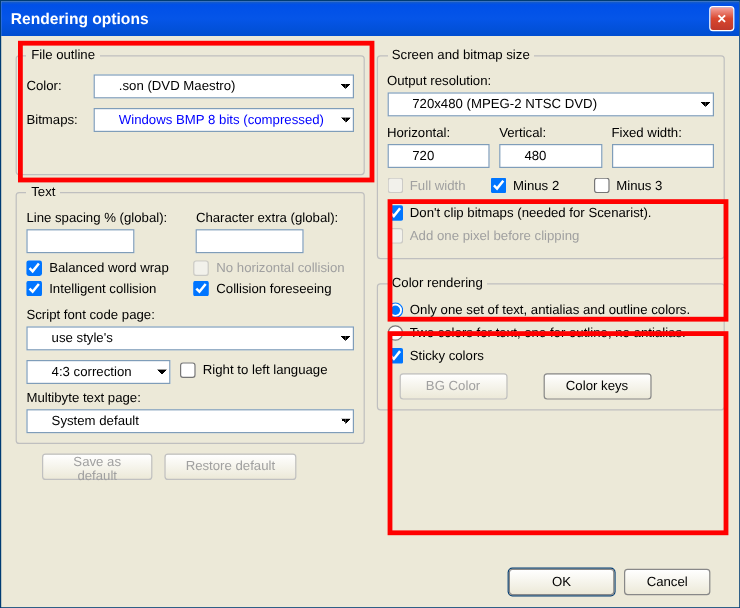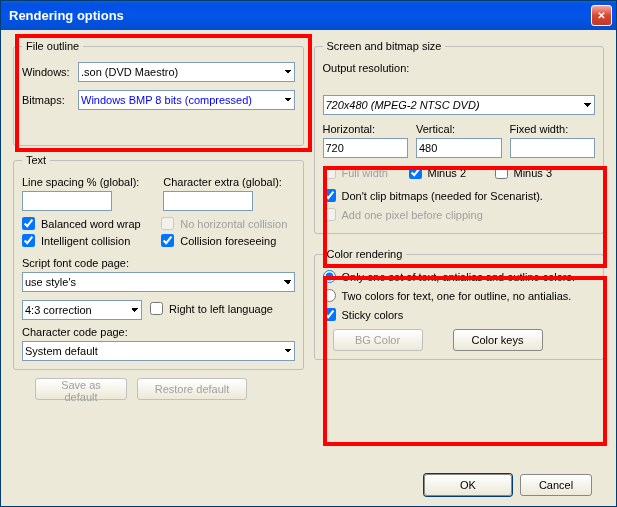--- a/index.html
+++ b/index.html
@@ -9,21 +9,21 @@
 .titlebar-text { color: #fff; font-weight: bold; font-size: 13px; flex: 1; }
 .close-btn { width: 21px; height: 21px; background: linear-gradient(to bottom, #f5a6a1, #d9472f 50%, #c0392b); border: 1px solid #fff; border-radius: 3px; color: #fff; display: flex; align-items: center; justify-content: center; font-weight: bold; font-size: 10px; cursor: pointer; }
 .content { flex: 1; padding: 10px 12px; position: relative; }
 .columns { display: flex; gap: 10px; }
 .col { flex: 1; }
 fieldset { border: 1px solid #bfbfbf; border-radius: 3px; padding: 10px 8px 8px 8px; margin-bottom: 8px; position: relative; }
 legend { padding: 0 4px; color: #000; font-size: 11px; }
 .highlight-red { position: absolute; border: 4px solid #ff0000; pointer-events: none; z-index: 10; }
 .row { display: flex; align-items: center; margin-bottom: 8px; gap: 6px; }
 .lbl { width: 50px; }
-select, input[type=text] { font-family: Tahoma, Arial, sans-serif; font-size: 11px; border: 1px solid #7f9db9; background: #fff; height: 20px; padding: 1px 2px; }
+select, input[type=text] { font-family: Tahoma, Arial, sans-serif; font-size: 11px; border: 1px solid #7f9db9; background: #fff; height: 20px; padding: 1px 20px; }
 select { appearance: none; background-image: linear-gradient(45deg, transparent 50%, #000 50%), linear-gradient(135deg, #000 50%, transparent 50%); background-position: right 6px center, right 2px center; background-size: 4px 4px, 4px 4px; background-repeat: no-repeat; padding-right: 18px; }
 .blue-text { color: #0000ff; }
 .chk { display: flex; align-items: flex-end; gap: 6px; margin-bottom: 4px; }
 .chk input { width: 13px; height: 13px; }
 .chk.disabled { color: #a0a0a0; }
 .radio-row { display: flex; align-items: center; gap: 6px; margin-bottom: 6px; }
 .radio-row input { width: 13px; height: 13px; }
 .btn { font-family: Tahoma, Arial, sans-serif; font-size: 11px; border: 1px solid #888; background: linear-gradient(to bottom, #fff, #ece9d8); height: 22px; padding: 0 10px; border-radius: 3px; cursor: pointer; }
 .btn.disabled { color: #a0a0a0; border-color: #c0c0c0; cursor: default; }
 .btn.default { box-shadow: 0 0 0 1px #003c74; }
@@ -48,21 +48,21 @@
 
     <div class="highlight-red" style="left:14px; top:4px; width:297px; height:118px;"></div>
     <div class="highlight-red" style="left:322px; top:136px; width:284px; height:102px;"></div>
     <div class="highlight-red" style="left:322px; top:246px; width:284px; height:170px;"></div>
 
     <div class="columns">
       <div class="col">
         <fieldset style="height:106px;">
           <legend>File outline</legend>
           <div class="row">
-            <span class="lbl">Windows:</span>
+            <span class="lbl">Color:</span>
             <select style="flex:1;">
               <option>.son (DVD Maestro)</option>
             </select>
           </div>
           <div class="row">
             <span class="lbl">Bitmaps:</span>
             <select class="blue-text" style="flex:1;">
               <option>Windows BMP 8 bits (compressed)</option>
             </select>
           </div>
@@ -108,37 +108,37 @@
           </select>
           <div style="display:flex; align-items:center; gap:8px; margin-top:8px;">
             <select style="width:120px;">
               <option>4:3 correction</option>
             </select>
             <div class="chk">
                 <input type="checkbox" style="">
                 <span>Right to left language</span>
               </div>
           </div>
-          <div style="margin-top:6px;">Character code page:</div>
+          <div style="margin-top:6px;">Multibyte text page:</div>
           <select style="width:100%; margin-top:3px;">
             <option>System default</option>
           </select>
         </fieldset>
 
         <div class="save-restore">
           <button class="btn disabled" style="width:92px;margin-left:14px;">Save as default</button>
           <button class="btn disabled" style="width:110px;">Restore default</button>
         </div>
       </div>
 
       <div class="col">
         <fieldset>
           <legend>Screen and bitmap size</legend>
           <div>Output resolution:</div>
-          <select style="width:100%; margin-top:21px;font-style:italic;">
+          <select style="width:100%; margin-top:3px;">
             <option>720x480 (MPEG-2 NTSC DVD)</option>
           </select>
           <div class="sub3" style="margin-top:8px;">
             <div><label>Horizontal:</label><input type="text" style="width: 100%;" value="720"></div>
             <div><label>Vertical:</label><input type="text" style="width: 100%;" value="480"></div>
             <div><label>Fixed width:</label><input type="text" style="width: 100%;" value=""></div>
           </div>
           <div class="opt-group" style="margin-top:8px;">
             <div class="chk disabled" style="width:80px;">
                 <input type="checkbox" disabled="" style="">

